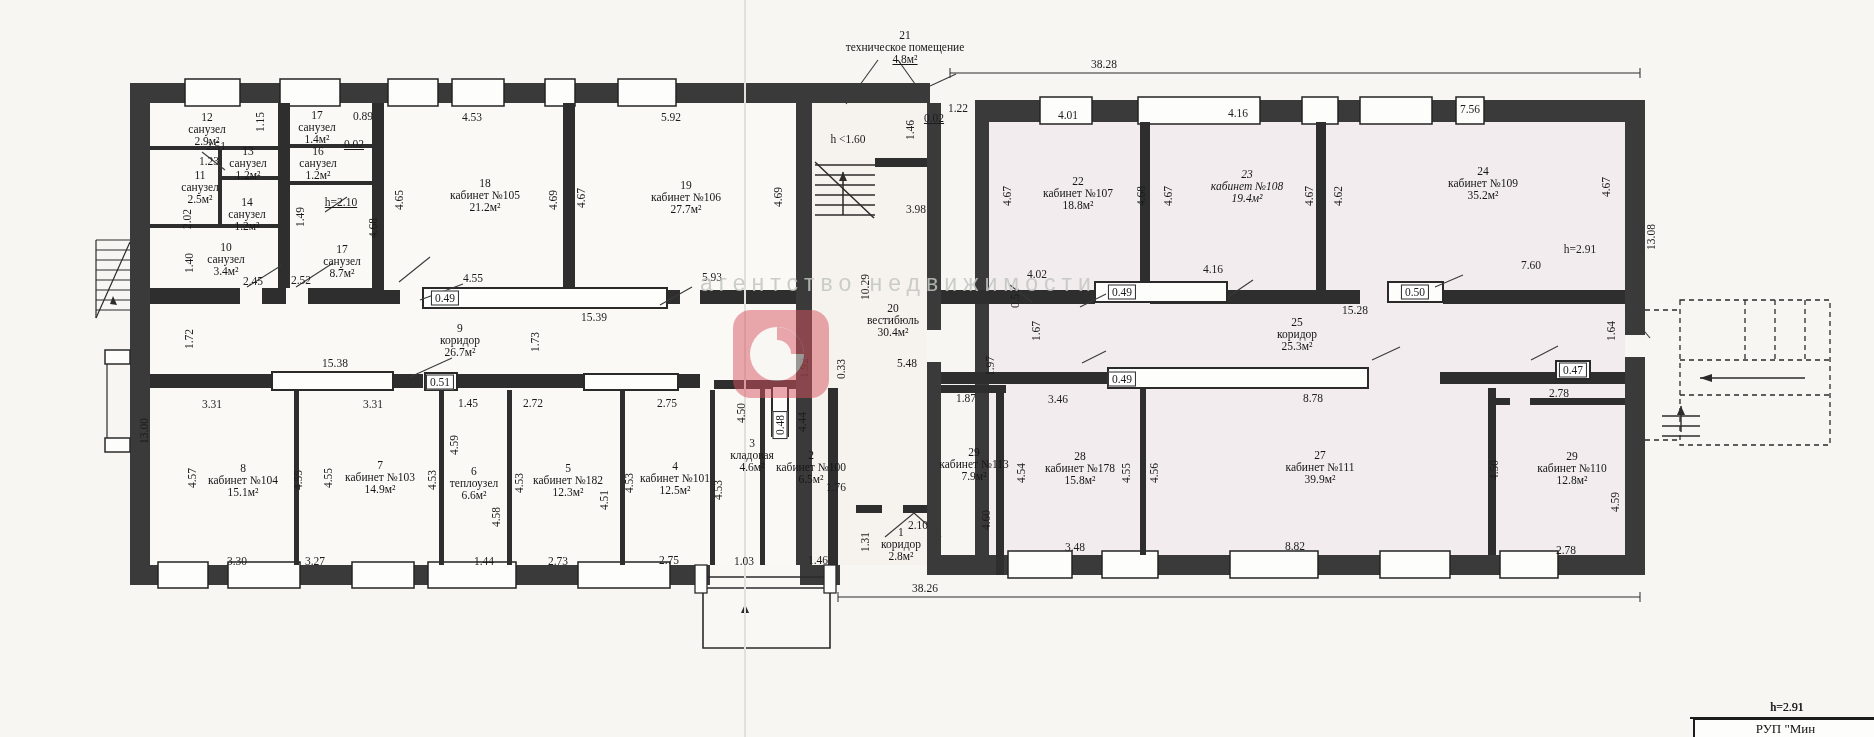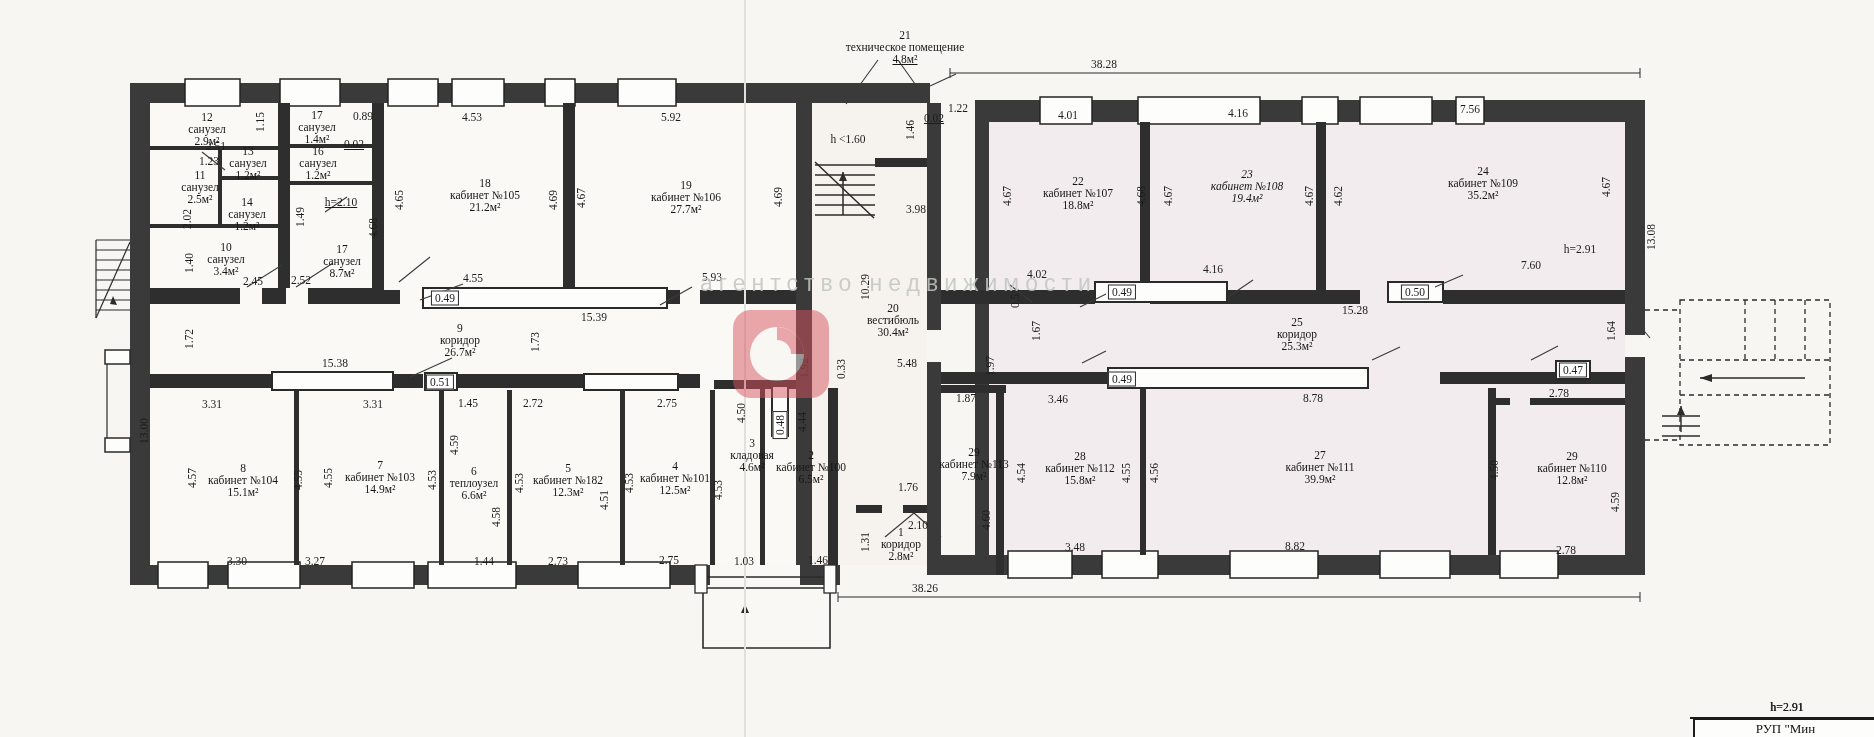--- a/index.html
+++ b/index.html
@@ -398,21 +398,21 @@
         <div class="nm">кабинет №110</div>
         <div class="ar">12.8м²</div>
       </div>
       <div class="room-label" style="left: 1320px; top: 467px;">
         <div class="num">27</div>
         <div class="nm">кабинет №111</div>
         <div class="ar">39.9м²</div>
       </div>
       <div class="room-label" style="left: 1080px; top: 468px;">
         <div class="num">28</div>
-        <div class="nm">кабинет №112</div>
+        <div class="nm">кабинет №178</div>
         <div class="ar">15.8м²</div>
       </div>
       <div class="room-label" style="left: 962px; top: 464px; margin-left: 12px;">
         <div class="num">29</div>
         <div class="nm">кабинет №113</div>
         <div class="ar">7.9м²</div>
       </div>
       <div class="dim" style="left: 216px; top: 146px;">2.51</div>
       <div class="dim" style="left: 209px; top: 161px;">1.23</div>
       <div class="dim" style="left: 253px; top: 281px;">2.45</div>
@@ -448,21 +448,21 @@
       <div class="dim" style="left: 468px; top: 403px;">1.45</div>
       <div class="dim" style="left: 533px; top: 403px;">2.72</div>
       <div class="dim" style="left: 667px; top: 403px;">2.75</div>
       <div class="dim" style="left: 237px; top: 561px;">3.30</div>
       <div class="dim" style="left: 315px; top: 561px;">3.27</div>
       <div class="dim" style="left: 484px; top: 561px;">1.44</div>
       <div class="dim" style="left: 558px; top: 561px;">2.73</div>
       <div class="dim" style="left: 669px; top: 560px;">2.75</div>
       <div class="dim" style="left: 744px; top: 561px;">1.03</div>
       <div class="dim" style="left: 818px; top: 560px;">1.46</div>
-      <div class="dim" style="left: 908px; top: 487px;">1.76</div>
+      <div class="dim" style="left: 836px; top: 487px;">1.76</div>
       <div class="dim" style="left: 918px; top: 525px;">2.10</div>
       <div class="dim" style="left: 907px; top: 363px;">5.48</div>
       <div class="dim" style="left: 966px; top: 398px;">1.87</div>
       <div class="dim" style="left: 1058px; top: 399px;">3.46</div>
       <div class="dim box" style="left: 1122px; top: 379px;">0.49</div>
       <div class="dim" style="left: 1313px; top: 398px;">8.78</div>
       <div class="dim" style="left: 1075px; top: 547px;">3.48</div>
       <div class="dim" style="left: 1295px; top: 546px;">8.82</div>
       <div class="dim" style="left: 1559px; top: 393px;">2.78</div>
       <div class="dim box" style="left: 1573px; top: 370px;">0.47</div>

